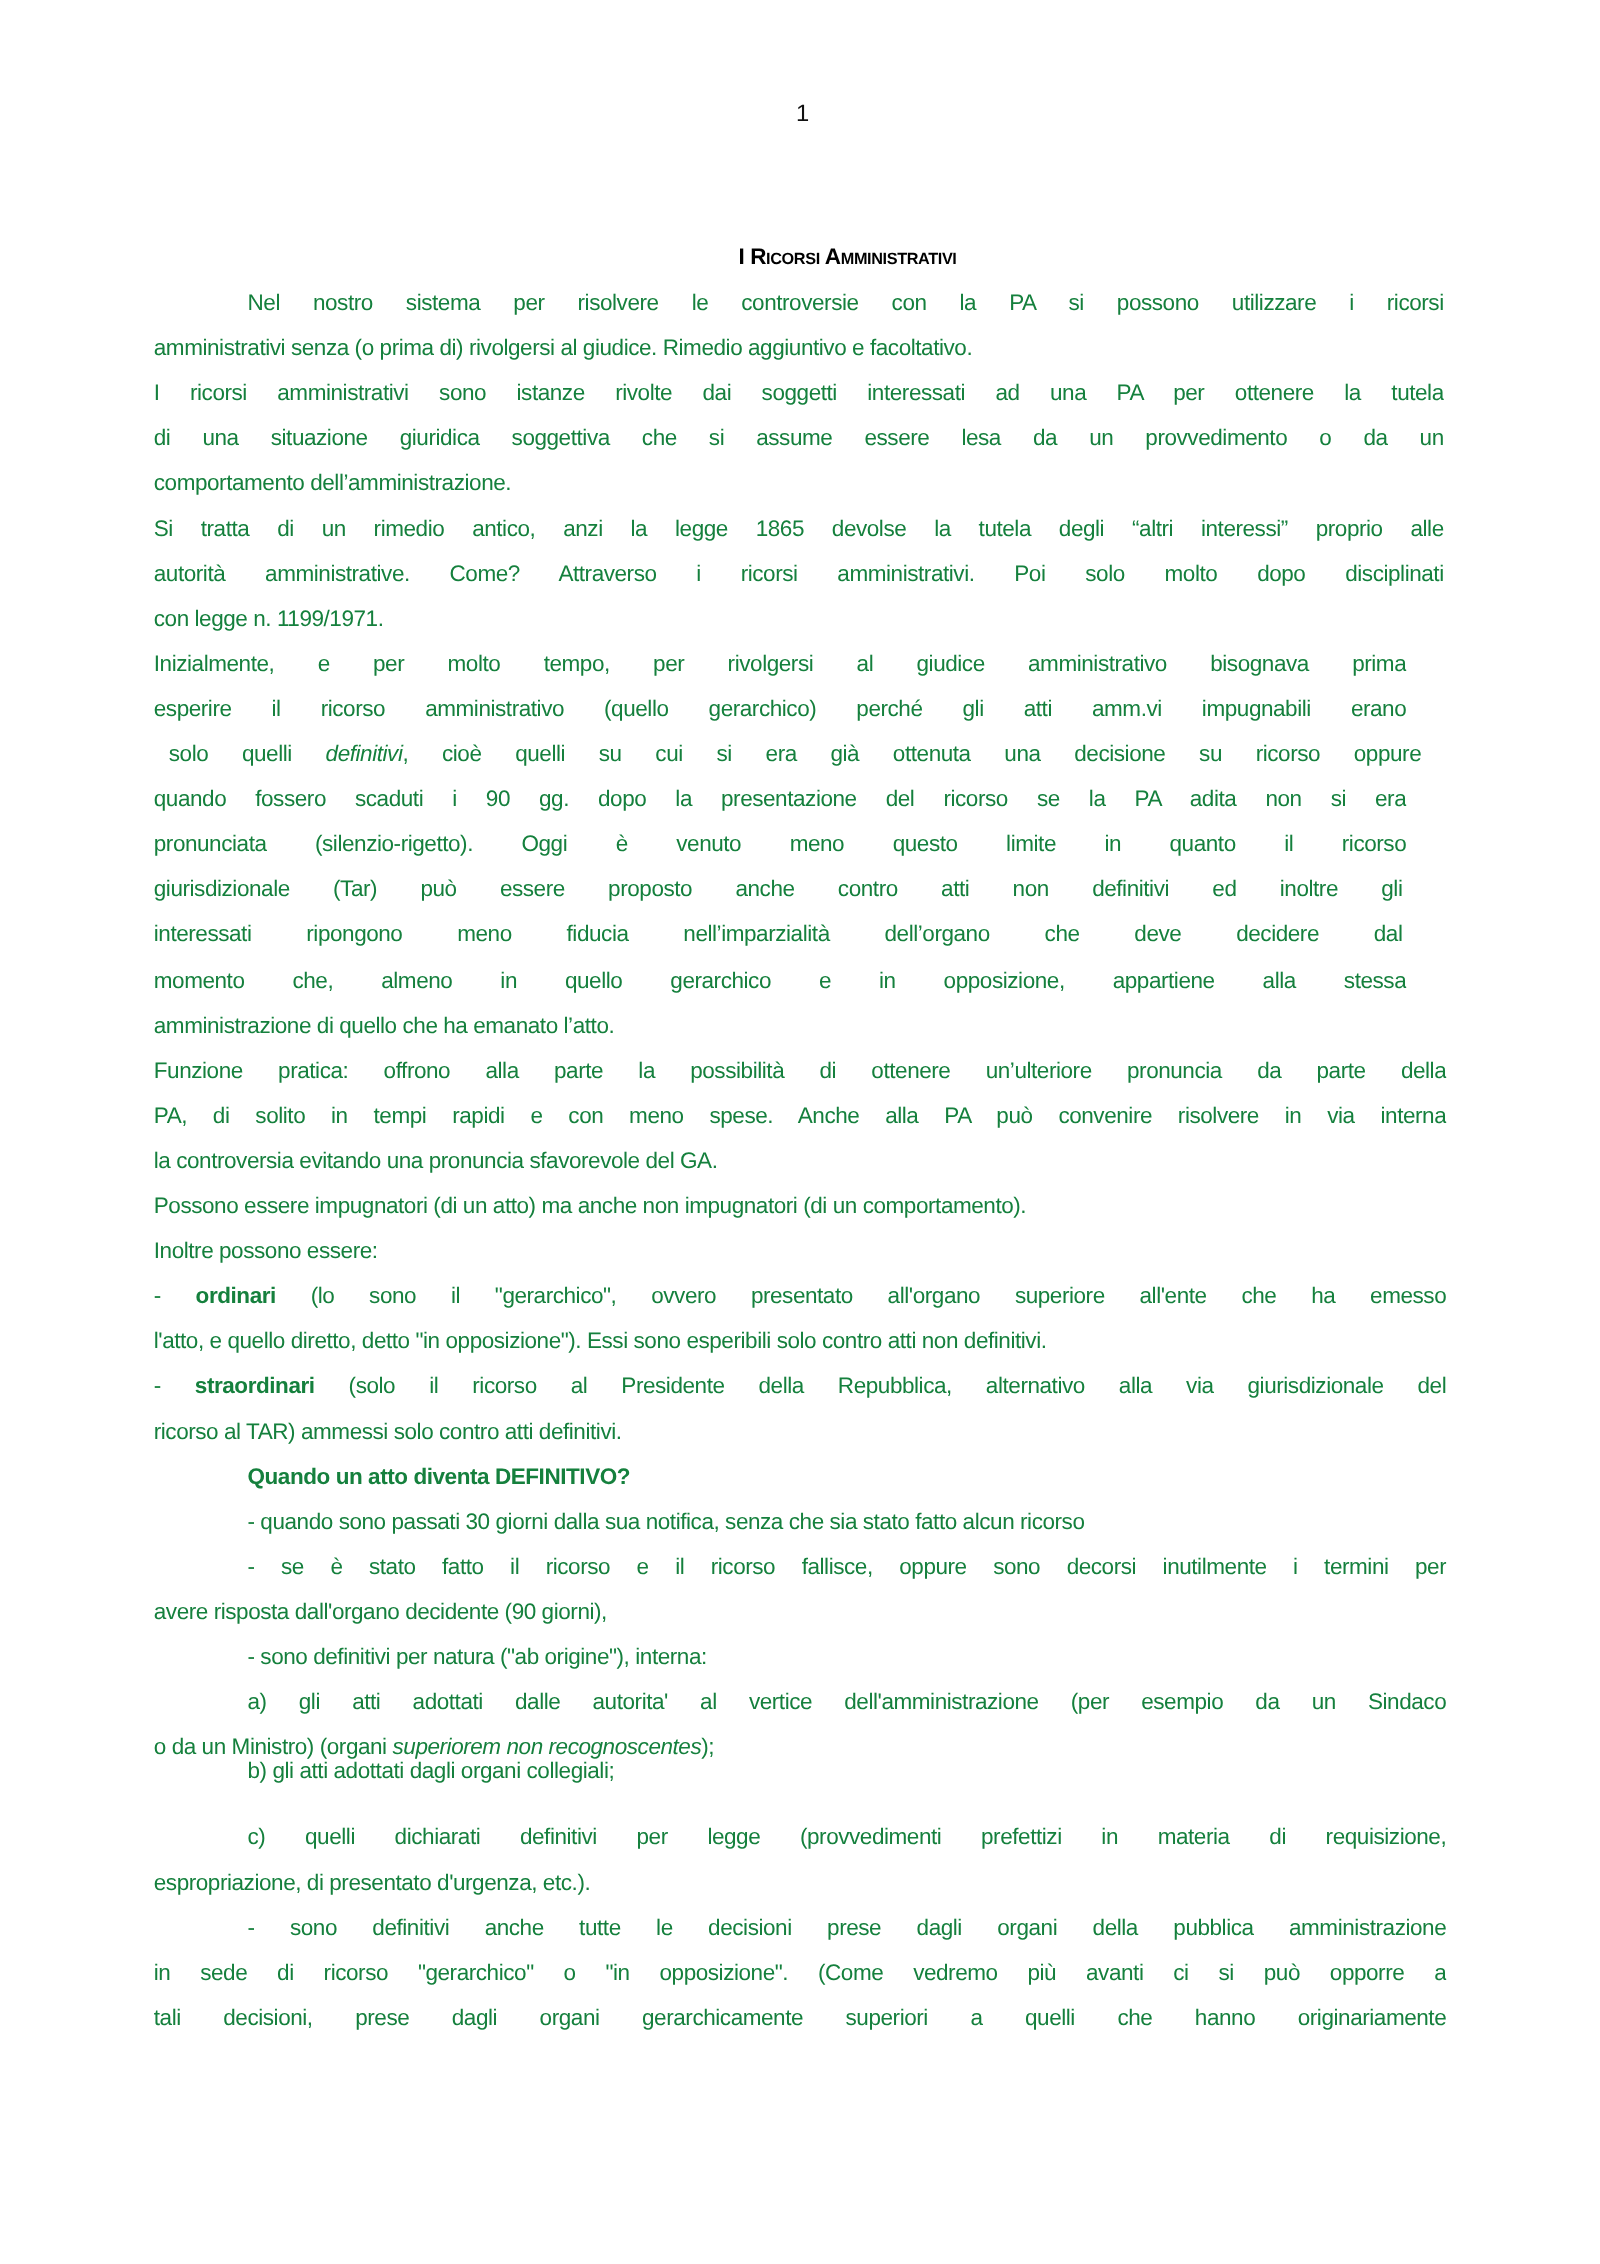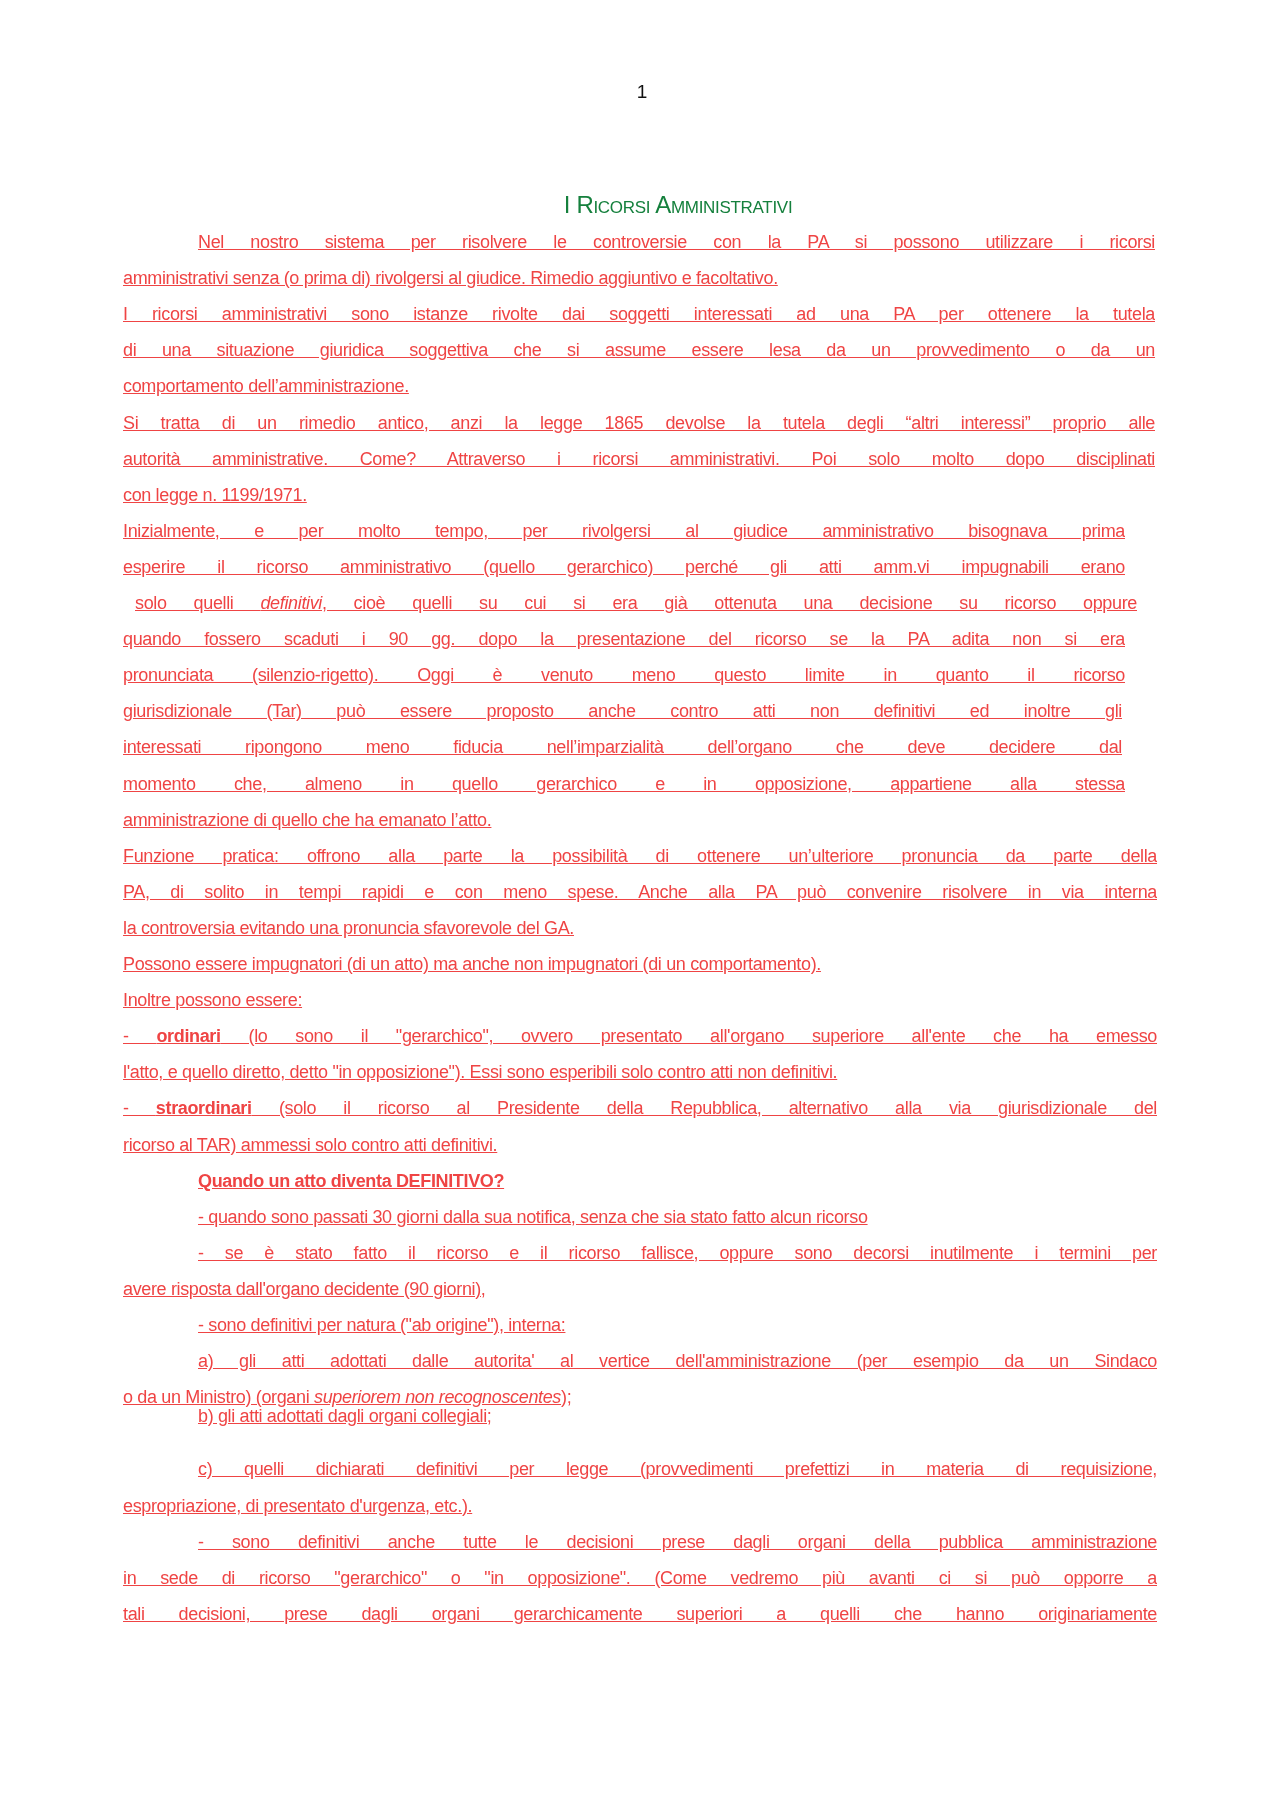--- a/index.html
+++ b/index.html
@@ -8,29 +8,28 @@
     position: absolute; left: 0; top: 0; width: 1280px; height: 1811px;
     background: #ffffff; color: #000000;
     font-family: "Liberation Sans", "DejaVu Sans", sans-serif;
   }
   .page-number {
     position: absolute; top: 80px; left: 600px; width: 84px; text-align: center;
     font-size: 19px; line-height: 24px; color: #111111;
   }
   .doc-title {
     position: absolute; top: 193px; left: 548px; width: 260px; text-align: center;
-    font-size: 24px; line-height: 24px; font-weight: normal; font-variant: small-caps;
-    letter-spacing: -0.3px; color: #15803d;
+    font-size: 18px; line-height: 24px; font-weight: bold; font-variant: small-caps;
+    letter-spacing: -0.3px; color: #000000;
   }
   .body-lines { position: absolute; left: 0; top: 0; width: 1280px; }
   .line {
     position: absolute; height: 26px; line-height: 26px;
-    font-size: 18px; letter-spacing: -0.35px; white-space: nowrap; color: #ef4444;
+    font-size: 18px; letter-spacing: -0.35px; white-space: nowrap; color: #15803d;
     transform-origin: left center;
-    text-decoration: underline;
   }
   .line.justify { text-align: justify; text-align-last: justify; white-space: normal; overflow: hidden; }
   .line.left { text-align: left; }
   .b { font-weight: bold; margin-top: 24px; }
   .i { font-style: italic; }
 </style>
 </head>
 <body>
 
 <div class="page">

